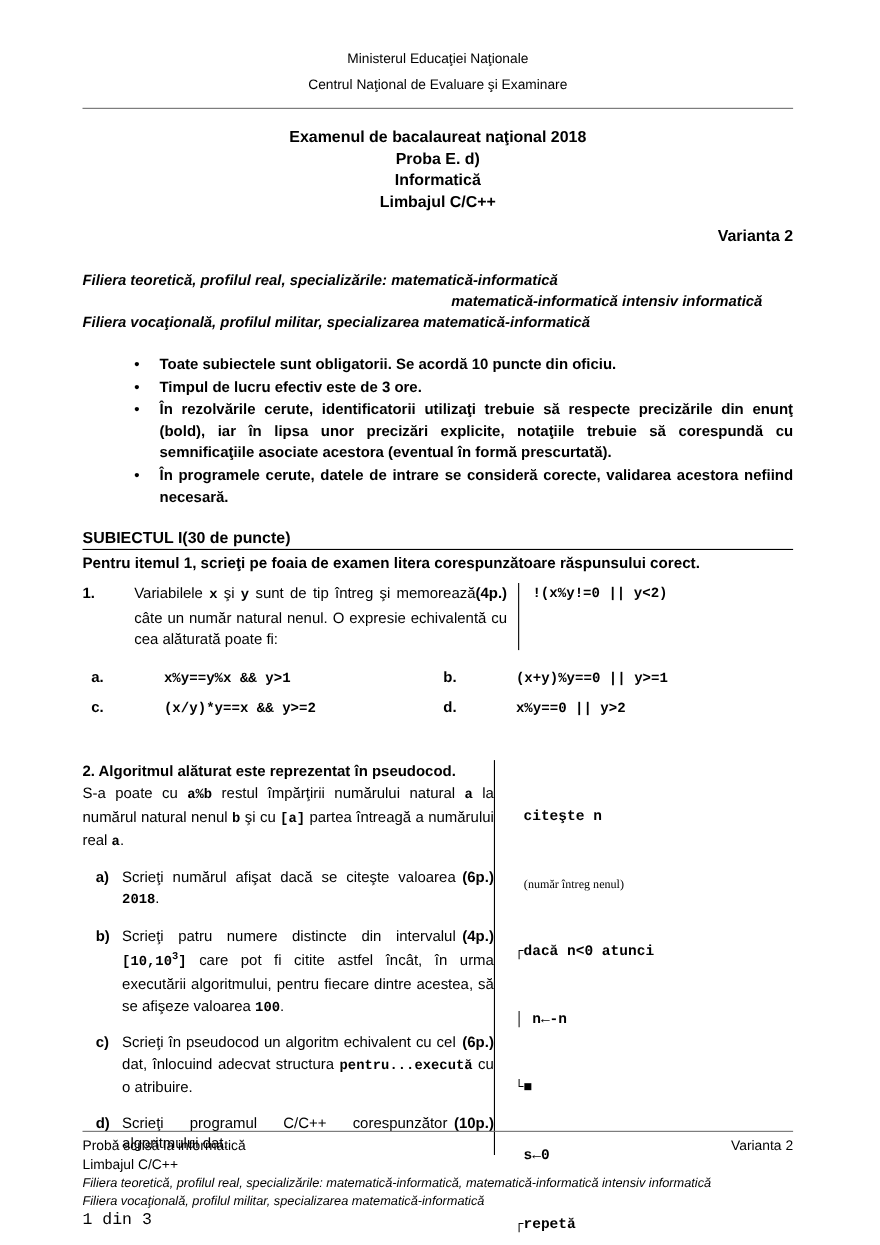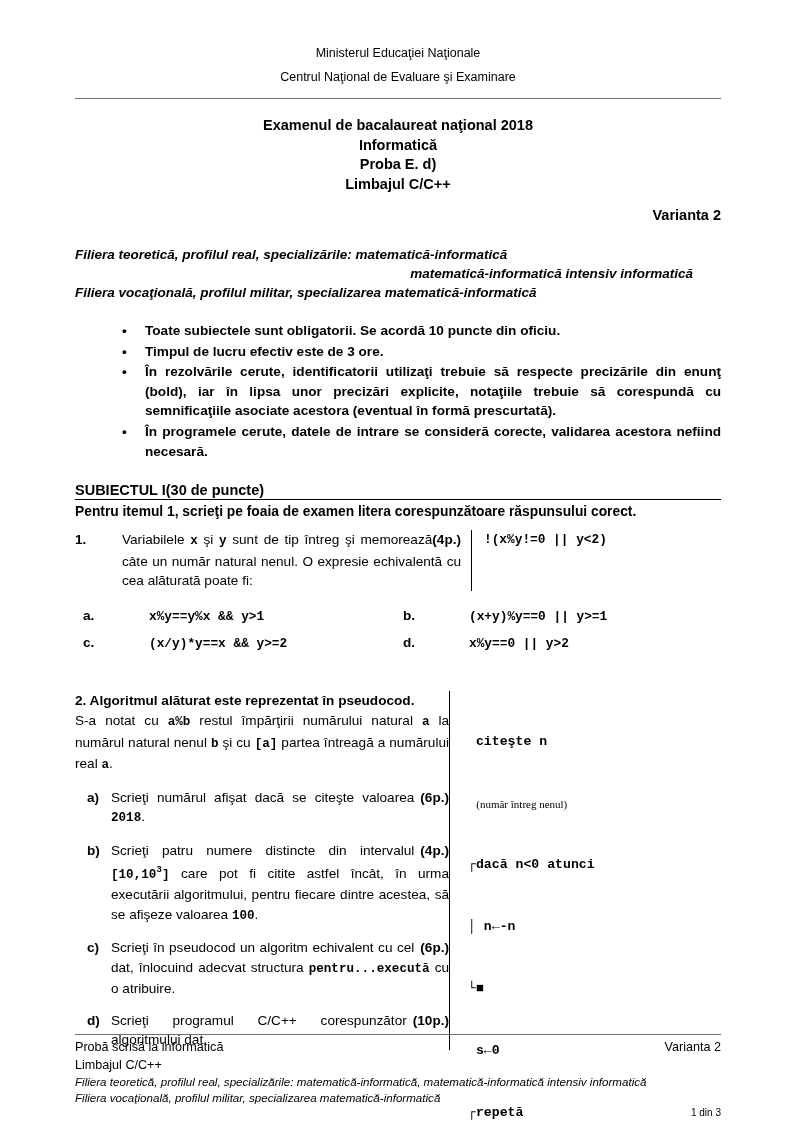--- a/index.html
+++ b/index.html
@@ -261,40 +261,41 @@
   .f-line {
     font-size: 12.6px;
     line-height: 17.5px;
   }
   .f-ital {
     font-style: italic;
     font-size: 11.6px;
     line-height: 15.5px;
   }
   .f-page {
-    text-align: right;
-    font-size: 10px;
+    text-align: left;
+    font-size: 15px;
     margin-top: 2px;
+    font-family: Liberation Mono, monospace;
   }
 </style>
 </head>
 <body>
 
 <div class="page">
 
   <div class="ministry">
     <div>Ministerul Educaţiei Naţionale</div>
     <div class="l2">Centrul Naţional de Evaluare şi Examinare</div>
   </div>
   <hr class="hr-top">
 
   <div class="exam-title">
     <div>Examenul de bacalaureat naţional  2018</div>
+    <div>Proba E. d)</div>
     <div>Informatică</div>
-    <div>Proba E. d)</div>
     <div>Limbajul C/C++</div>
   </div>
   <div class="varianta-top">Varianta 2</div>
 
   <div class="filiera">
     <span>Filiera teoretică, profilul real, specializările: matematică-informatică</span>
     <span class="indent-right">matematică-informatică intensiv informatică</span>
     <span>Filiera vocaţională, profilul militar, specializarea matematică-informatică</span>
   </div>
 
@@ -356,21 +357,21 @@
   </div>
 
   <div class="q2">
     <div class="q2-left">
 
       <div class="q2-intro">
         <span class="b">2. Algoritmul alăturat este reprezentat în pseudocod.</span>
       </div>
 
       <div class="q2-stmt">
-        <span>S-a notat cu </span><span class="mono-b">a%b</span><span> restul împărţirii numărului natural </span><span class="mono-b">a</span><span> la numărul natural nenul </span><span class="mono-b">b</span><span> şi cu </span><span class="mono-b">[a]</span><span> partea întreagă a numărului real </span><span class="mono-b">a</span><span>.</span>
+        <span>S-a poate cu </span><span class="mono-b">a%b</span><span> restul împărţirii numărului natural </span><span class="mono-b">a</span><span> la numărul natural nenul </span><span class="mono-b">b</span><span> şi cu </span><span class="mono-b">[a]</span><span> partea întreagă a numărului real </span><span class="mono-b">a</span><span>.</span>
       </div>
 
       <div class="subq">
         <span class="subq-letter">a)</span>
         <span class="subq-text">
           <span class="pts">(6p.)</span><span>Scrieţi numărul afişat dacă se citeşte valoarea </span><span class="mono-b">2018</span><span>.</span>
         </span>
       </div>
 
       <div class="subq">

